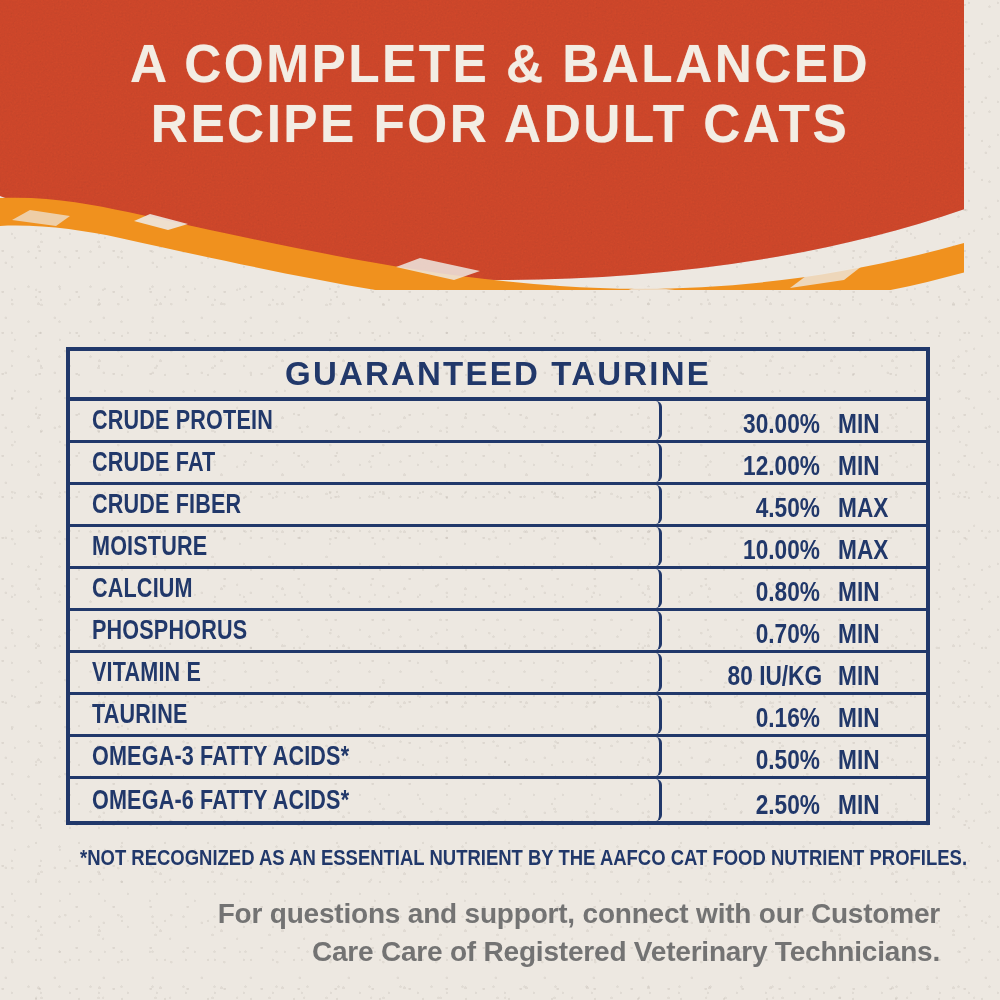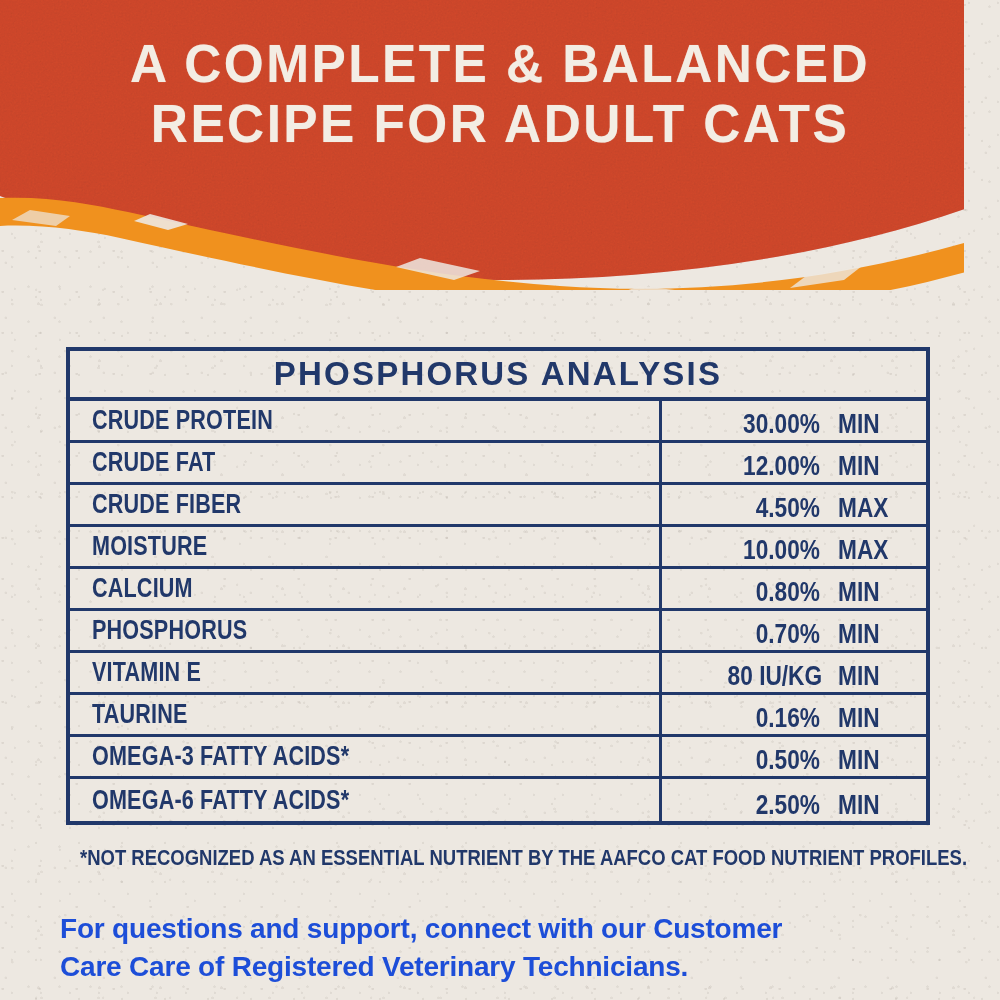--- a/index.html
+++ b/index.html
@@ -86,20 +86,21 @@
     height:42px;
     border-bottom:3px solid #21386A;
   }
   .ga-row:last-child { border-bottom:none; }
 
   .ga-name {
     width:592px;
     border-right:3px solid #21386A;
     display:flex; align-items:center;
     padding-left:22px;
+    border-radius:6px;
   }
   .ga-name span {
     color:#21386A;
     font-family:"Liberation Sans Narrow","Liberation Sans",sans-serif;
     font-weight:bold;
     font-size:27px;
     letter-spacing:.2px;
     transform:scaleX(.80);
     transform-origin:left center;
     white-space:nowrap;
@@ -145,29 +146,28 @@
     font-size:22px;
     transform:scaleX(.84);
     white-space:nowrap;
     z-index:3;
   }
 
   
   .closing {
     position:absolute;
     left:60px; top:895px; width:880px;
-    text-align:left;
-    color:#1d4ed8;
+    text-align:right;
+    color:#737373;
     font-family:"Liberation Sans", sans-serif;
     font-weight:bold;
     font-size:28px;
     line-height:38px;
     letter-spacing:-.2px;
     z-index:3;
-    margin-top:15px;
   }
   .closing .line { display:block; white-space:nowrap; }
 </style>
 </head>
 <body>
 
 <div class="paper-tex"></div>
 
 <div class="banner">
   <svg width="1000" height="290" viewBox="0 0 1000 290">
@@ -208,21 +208,21 @@
 
   <div class="banner-title">
     <span class="line">A COMPLETE &amp; BALANCED</span>
     <span class="line">RECIPE FOR ADULT CATS</span>
   </div>
 </div>
 
 <div class="ga-table">
 
   <div class="ga-head">
-    <div class="ga-head-text">PHOSPHORUS ANALYSIS</div>
+    <div class="ga-head-text">GUARANTEED TAURINE</div>
   </div>
 
   <div id="ga-rows">
       <div class="ga-row">
         <div class="ga-name">
           <span>CRUDE PROTEIN</span>
         </div>
         <div class="ga-val">
           <div class="ga-amount">30.00%</div>
           <div class="ga-qual">MIN</div>

